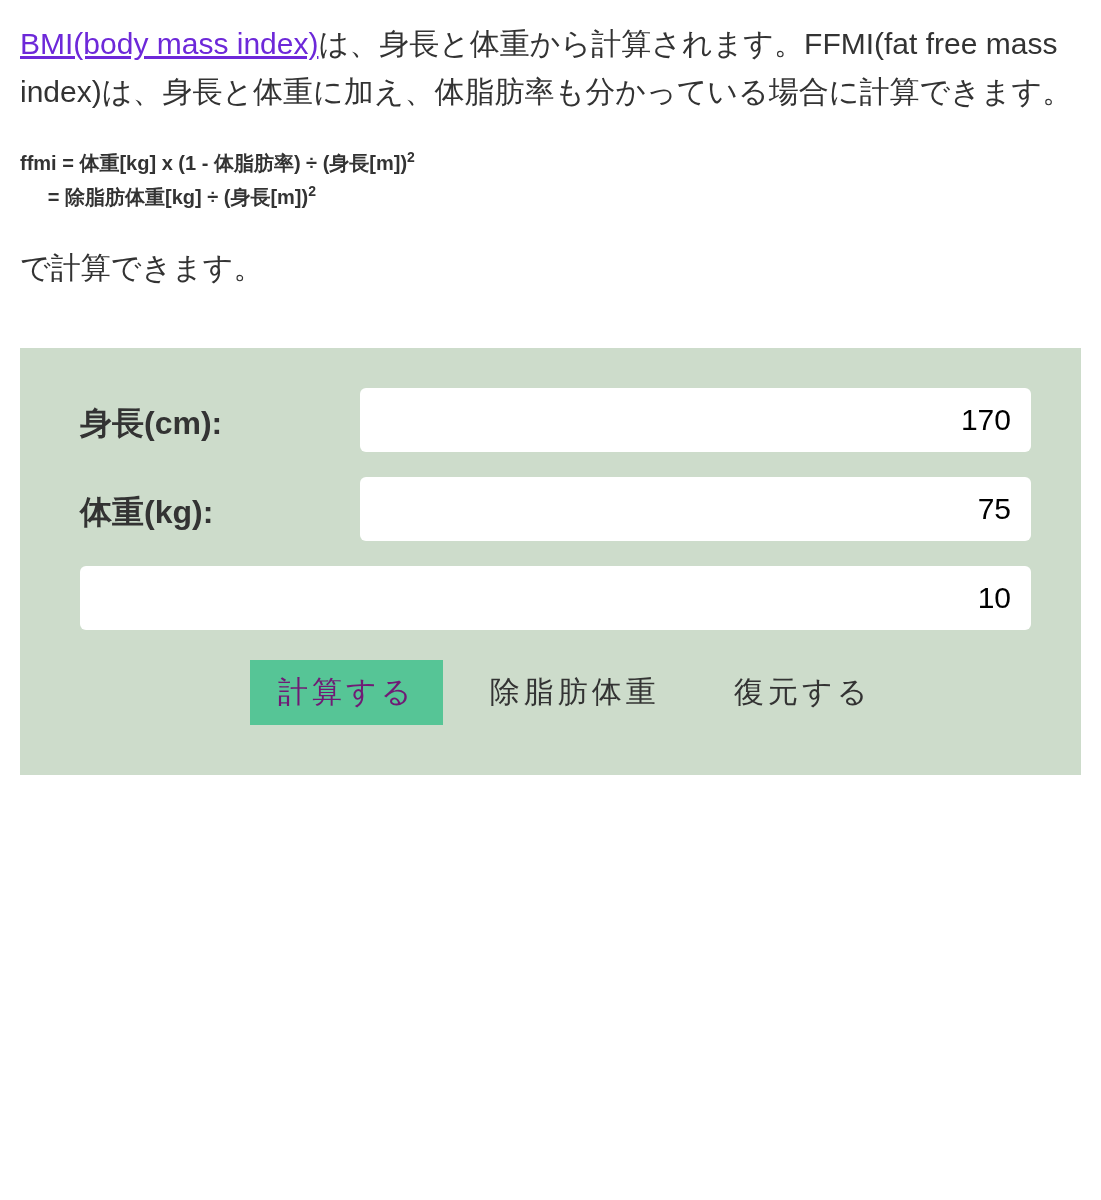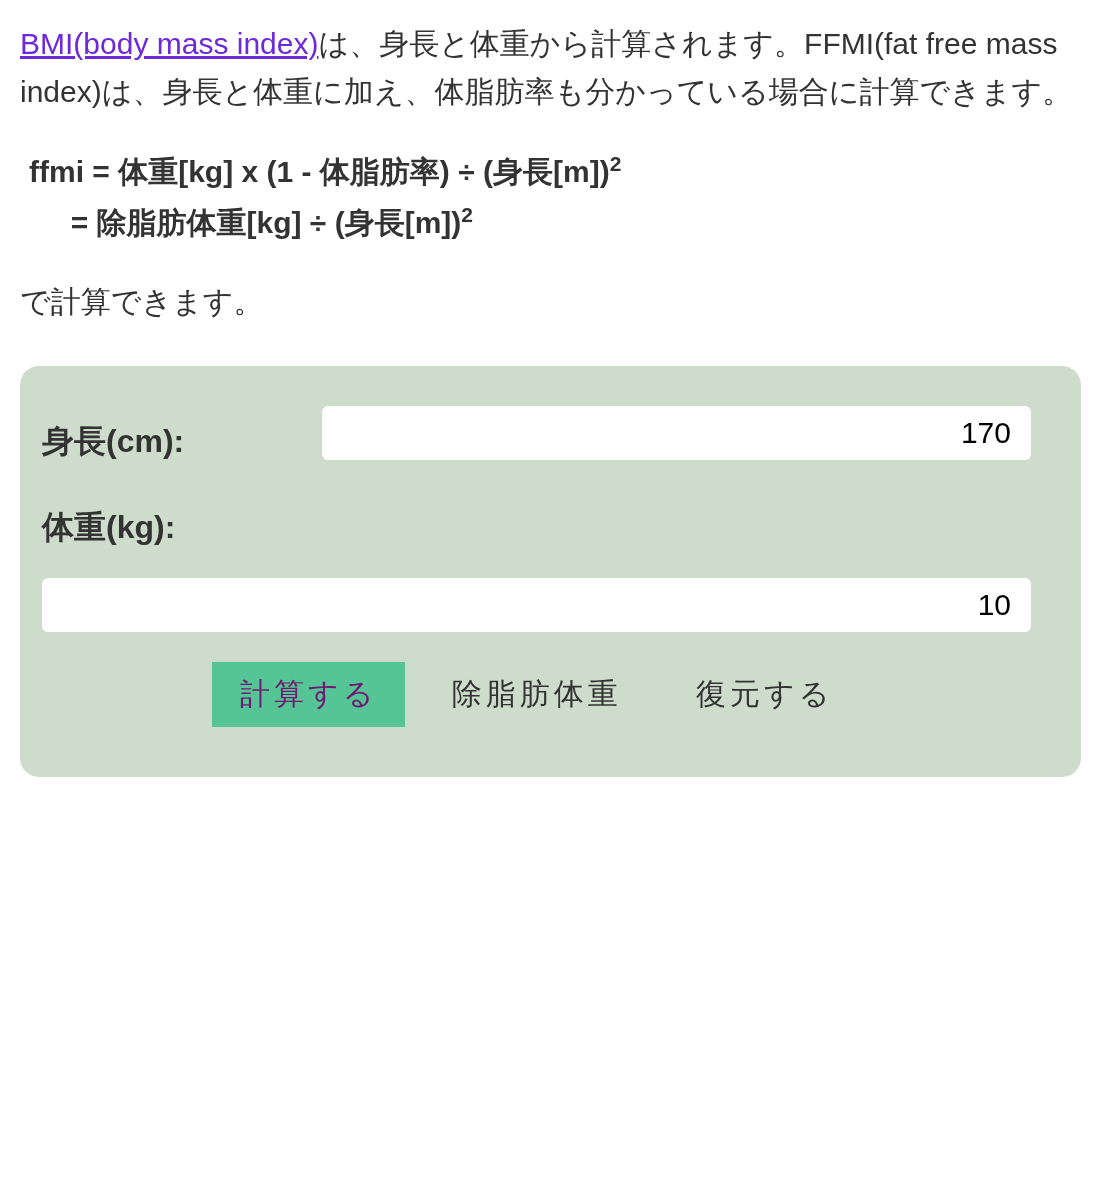--- a/index.html
+++ b/index.html
@@ -17,57 +17,55 @@
     }
     a.link {
       color: #6d28d9;
       text-decoration: underline;
     }
     .intro {
       margin-bottom: 30px;
     }
     .formula {
       font-weight: bold;
-      font-size: 30px;
+      font-size: 20px;
       margin-bottom: 30px;
       white-space: pre;
       line-height: 1.7;
-      margin-left: 9px;
     }
     .formula sup {
       font-size: 0.7em;
     }
     .desc2 {
-      margin-bottom: 40px;
+      margin-bottom: 56px;
     }
     .calculator-panel {
       background: #cddccb;
-      padding: 40px 50px 50px 22px;
-      border-radius: 19px;
+      padding: 40px 50px 50px 60px;
     }
     .form-row {
       display: flex;
       align-items: flex-start;
       margin-bottom: 25px;
     }
     .form-label {
       width: 280px;
       font-weight: bold;
       font-size: 32px;
       padding-top: 10px;
     }
     .form-input {
       flex: 1;
       font-size: 30px;
       padding: 12px 20px;
       text-align: right;
       border: none;
       border-radius: 6px;
       background: #ffffff;
-      height: 54px;
+      height: 64px;
     }
     .button-row {
       padding-left: 170px;
       margin-top: 30px;
     }
     .btn {
       display: inline-block;
       font-size: 30px;
       padding: 12px 28px;
       border: none;
@@ -102,20 +100,21 @@
 
 <div class="calculator-panel">
 
   <div class="form-row">
     <label class="form-label">身長(cm):</label>
     <input class="form-input" type="text" value="170" style="">
   </div>
 
   <div class="form-row">
     <label class="form-label">体重(kg):</label>
+    <input class="form-input" type="text" value="75" style="">
   </div>
 
   <div class="form-row">
     <input class="form-input" type="text" value="10" style="">
   </div>
 
   <div class="button-row">
     <button class="btn btn-primary">計算する</button>
     <button class="btn btn-text">除脂肪体重</button>
     <button class="btn btn-text">復元する</button>

